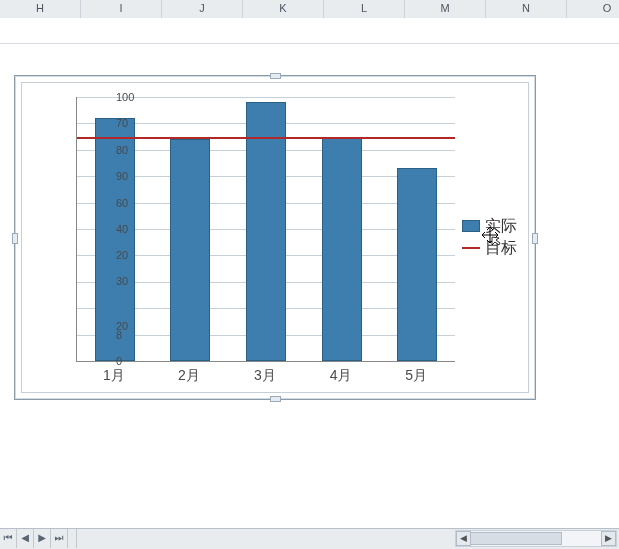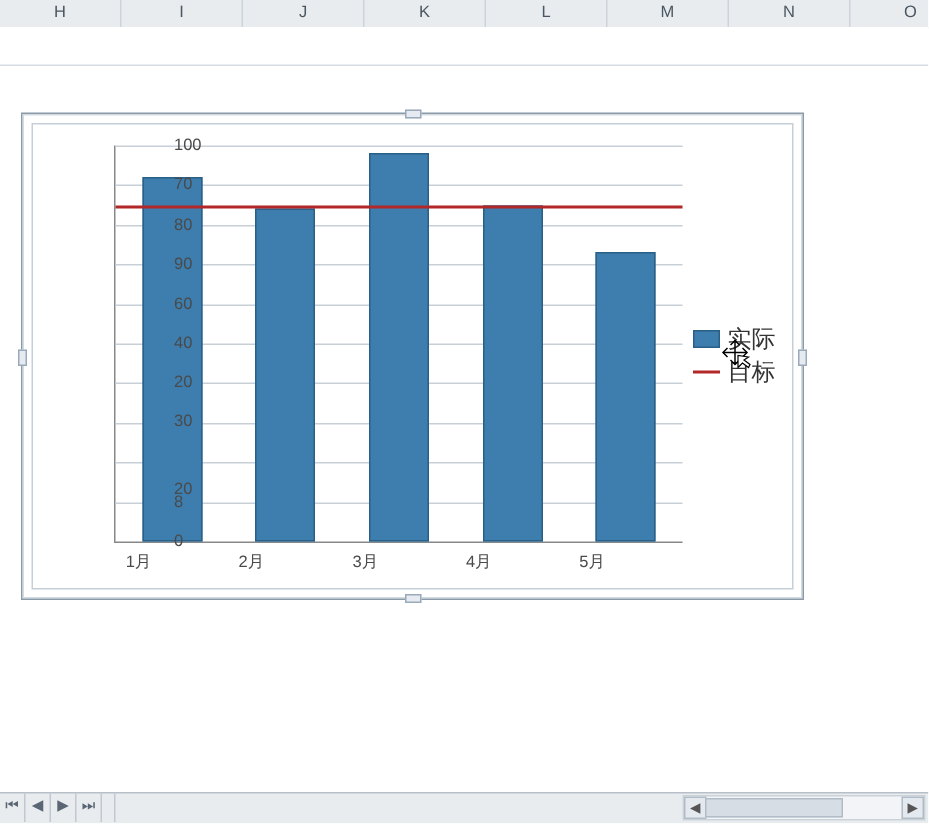--- a/index.html
+++ b/index.html
@@ -20,21 +20,21 @@
 .handle{position:absolute;width:9px;height:4px;background:#e5ebf1;border:1px solid #9aaab8}
 .handle.t{top:-3px;left:50%;margin-left:-5px}
 .handle.b{bottom:-3px;left:50%;margin-left:-5px}
 .handle.l{left:-3px;top:50%;margin-top:-5px;width:4px;height:9px}
 .handle.r{right:-3px;top:50%;margin-top:-5px;width:4px;height:9px}
 
 
 .plot{position:absolute;left:54px;top:14px;width:378px;height:264px;border-left:1px solid #888;border-bottom:1px solid #888}
 .gridline{position:absolute;left:0;right:0;border-top:1px solid #c7cfd7}
 .ylabel{position:absolute;right:386px;width:26px;text-align:left;font-size:11px;color:#4a4a4a;transform:translateY(-50%)}
-.xlabel{position:absolute;top:284px;width:60px;text-align:left;font-size:11px;color:#4a4a4a}
+.xlabel{position:absolute;top:284px;width:60px;text-align:center;font-size:14px;color:#4a4a4a}
 .bar{position:absolute;bottom:0;width:40px;background:#3d7eae;border:1px solid #2a5f86;box-sizing:border-box}
 .target-line{position:absolute;left:0;right:0;height:0;border-top:2px solid #b22727}
 
 
 .legend{position:absolute;right:10px;top:132px;width:56px}
 .legend .row{display:flex;align-items:center;height:22px}
 .legend .sw-bar{width:16px;height:10px;background:#3d7eae;border:1px solid #2a5f86;margin-right:5px}
 .legend .sw-line{width:18px;height:0;border-top:2px solid #b22727;margin-right:5px}
 .legend span{font-size:16px;color:#333}
 

